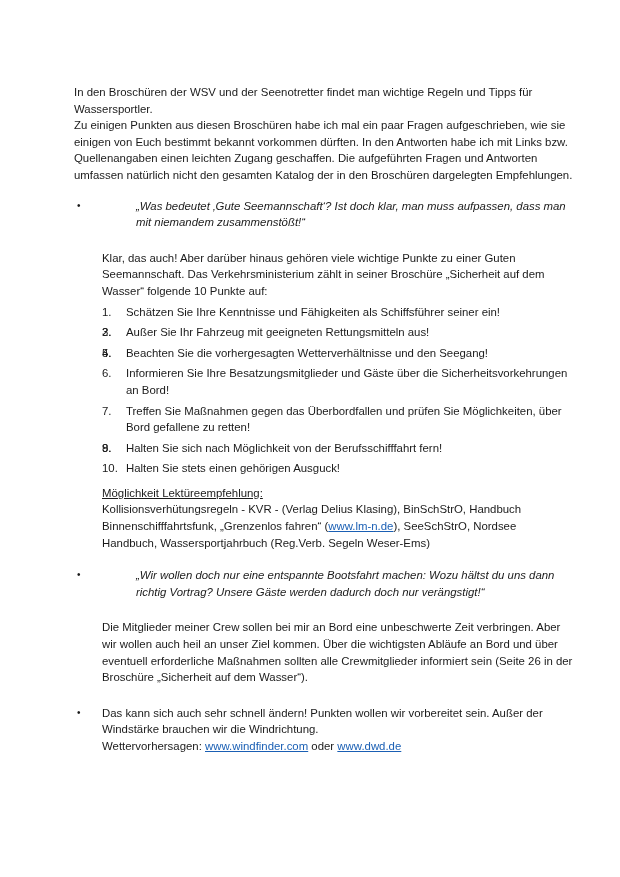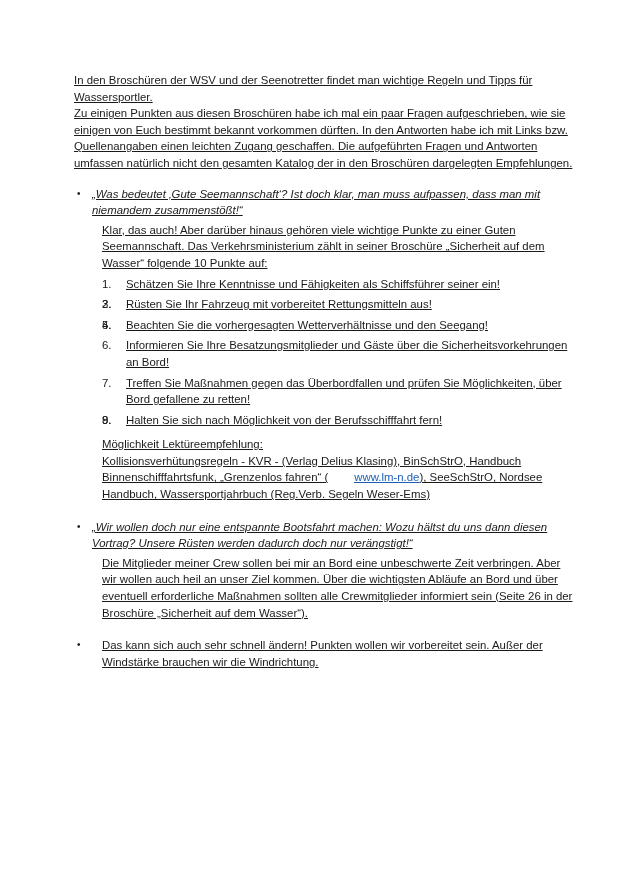--- a/index.html
+++ b/index.html
@@ -1,70 +1,72 @@
 <!DOCTYPE html>
 <html><head>
 <meta charset="utf-8">
 <style>
   html, body { margin: 0; padding: 0; background: #ffffff; }
   body { width: 620px; height: 877px; position: relative; overflow: hidden;
          font-family: "Liberation Sans", "DejaVu Sans", sans-serif; color: #1a1a1a; }
-  .page { position: absolute; left: 74px; top: 72px; width: 500px; font-size: 11.4px; line-height: 16.6px; text-decoration: underline; }
+  .page { position: absolute; left: 74px; top: 84px; width: 500px; font-size: 11.4px; line-height: 16.6px; }
   p { margin: 0; }
   .intro { margin-bottom: 14px; }
   .q-item { position: relative; padding-left: 18px; margin-bottom: 16px; }
   .bullet { position: absolute; left: 3px; top: 0; font-size: 10px; }
-  .question { font-style: italic; }
-  .answer { padding-left: 10px; margin-top: 3px; }
+  .question { font-style: italic; margin-left: 44px; }
+  .answer { padding-left: 10px; margin-top: 19px; }
   ol.points { list-style: none; margin: 4px 0 0 0; padding: 0; }
   ol.points li { position: relative; padding-left: 24px; margin-bottom: 4px; }
   ol.points li .num { position: absolute; left: 0; top: 0; }
   .rec { margin-top: 8px; }
   .rec-head { text-decoration: underline; }
-  a.link { color: #1a5fb4; text-decoration: underline; padding-left: 26px; }
+  a.link { color: #1a5fb4; text-decoration: underline; }
 </style>
 </head>
 <body>
 
 <div class="page">
   <p class="intro">
     <span>In den Broschüren der WSV und der Seenotretter findet man wichtige Regeln und Tipps für Wassersportler.</span><br>
     <span>Zu einigen Punkten aus diesen Broschüren habe ich mal ein paar Fragen aufgeschrieben, wie sie einigen von Euch bestimmt bekannt vorkommen dürften. In den Antworten habe ich mit Links bzw. Quellenangaben einen leichten Zugang geschaffen. Die aufgeführten Fragen und Antworten umfassen natürlich nicht den gesamten Katalog der in den Broschüren dargelegten Empfehlungen.</span>
   </p>
 
   <div class="q-item">
     <span class="bullet">•</span>
     <p class="question">„Was bedeutet ‚Gute Seemannschaft‘? Ist doch klar, man muss aufpassen, dass man mit niemandem zusammenstößt!“</p>
     <div class="answer">
       <p>Klar, das auch! Aber darüber hinaus gehören viele wichtige Punkte zu einer Guten Seemannschaft. Das Verkehrsministerium zählt in seiner Broschüre „Sicherheit auf dem Wasser“ folgende 10 Punkte auf:</p>
       <ol class="points">
         <li><span class="num">1.</span><span>Schätzen Sie Ihre Kenntnisse und Fähigkeiten als Schiffsführer seiner ein!</span></li>
         <li><span class="num">2.</span></li>
-        <li><span class="num">3.</span><span>Rüsten Sie Ihr Fahrzeug mit vorbereitet Rettungsmitteln aus!</span></li>
+        <li><span class="num">3.</span><span>Außer Sie Ihr Fahrzeug mit geeigneten Rettungsmitteln aus!</span></li>
         <li><span class="num">4.</span></li>
         <li><span class="num">5.</span><span>Beachten Sie die vorhergesagten Wetterverhältnisse und den Seegang!</span></li>
         <li><span class="num">6.</span><span>Informieren Sie Ihre Besatzungsmitglieder und Gäste über die Sicherheitsvorkehrungen an Bord!</span></li>
         <li><span class="num">7.</span><span>Treffen Sie Maßnahmen gegen das Überbordfallen und prüfen Sie Möglichkeiten, über Bord gefallene zu retten!</span></li>
         <li><span class="num">8.</span></li>
         <li><span class="num">9.</span><span>Halten Sie sich nach Möglichkeit von der Berufsschifffahrt fern!</span></li>
+        <li><span class="num">10.</span><span>Halten Sie stets einen gehörigen Ausguck!</span></li>
       </ol>
       <div class="rec">
         <p class="rec-head">Möglichkeit Lektüreempfehlung:</p>
         <p><span>Kollisionsverhütungsregeln - KVR - (Verlag Delius Klasing), BinSchStrO, Handbuch Binnenschifffahrtsfunk, „Grenzenlos fahren“ (</span><a class="link" style="color: rgb(26, 95, 180);">www.lm-n.de</a><span>), SeeSchStrO, Nordsee Handbuch, Wassersportjahrbuch (Reg.Verb. Segeln Weser-Ems)</span></p>
       </div>
     </div>
   </div>
 
   <div class="q-item">
     <span class="bullet">•</span>
-    <p class="question">„Wir wollen doch nur eine entspannte Bootsfahrt machen: Wozu hältst du uns dann diesen Vortrag? Unsere Rüsten werden dadurch doch nur verängstigt!“</p>
+    <p class="question">„Wir wollen doch nur eine entspannte Bootsfahrt machen: Wozu hältst du uns dann richtig Vortrag? Unsere Gäste werden dadurch doch nur verängstigt!“</p>
     <div class="answer">
       <p>Die Mitglieder meiner Crew sollen bei mir an Bord eine unbeschwerte Zeit verbringen. Aber wir wollen auch heil an unser Ziel kommen. Über die wichtigsten Abläufe an Bord und über eventuell erforderliche Maßnahmen sollten alle Crewmitglieder informiert sein (Seite 26 in der Broschüre „Sicherheit auf dem Wasser“).</p>
     </div>
   </div>
 
   <div class="q-item">
     <span class="bullet">•</span>
     <div class="answer">
       <p>Das kann sich auch sehr schnell ändern! Punkten wollen wir vorbereitet sein. Außer der Windstärke brauchen wir die Windrichtung.</p>
+      <p><span>Wettervorhersagen: </span><a class="link" style="color: rgb(26, 95, 180);">www.windfinder.com</a><span> oder </span><a class="link" style="color: rgb(26, 95, 180);">www.dwd.de</a></p>
     </div>
   </div>
 </div>
 
 </body></html>

